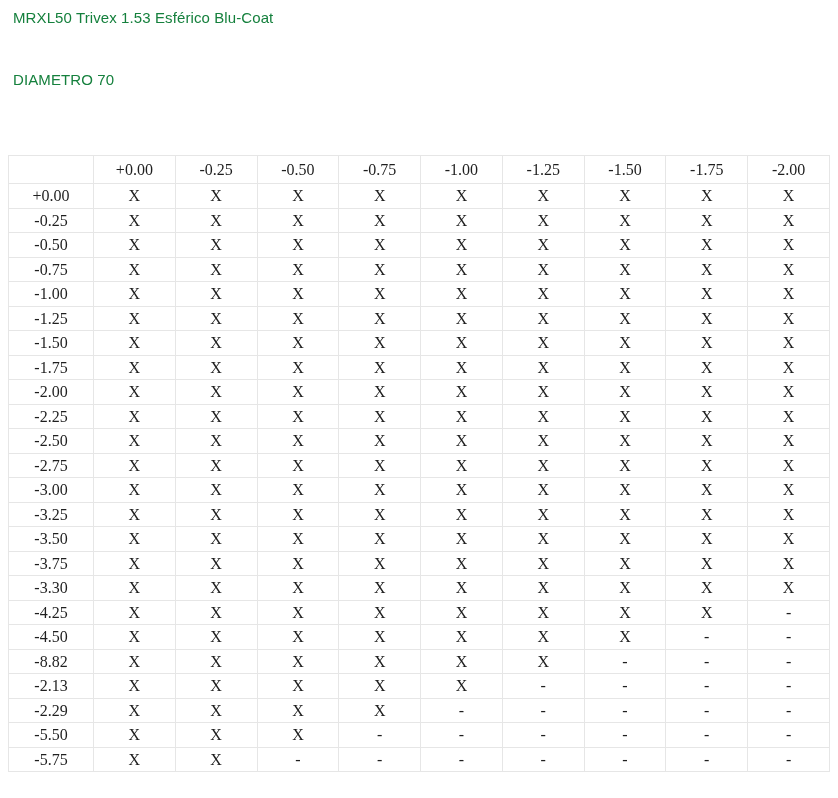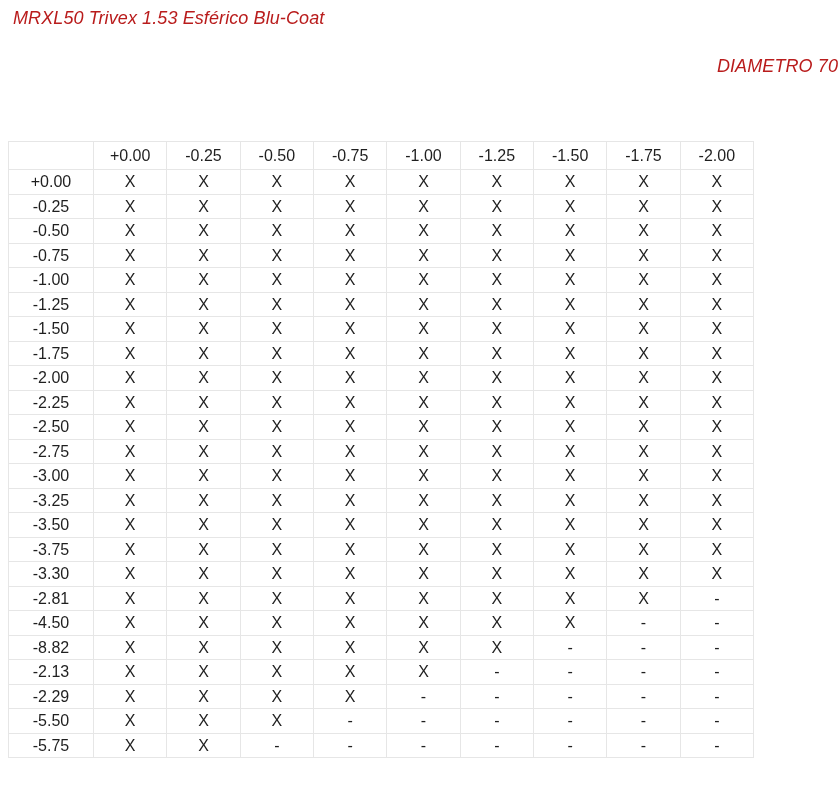--- a/index.html
+++ b/index.html
@@ -9,37 +9,35 @@
     width: 838px;
     height: 798px;
     overflow: hidden;
     font-family: "Liberation Sans", sans-serif;
   }
   .doc {
     padding-top: 9px;
   }
   .page-title, .page-subtitle {
     margin: 0 0 0 13px;
-    font-size: 18px;
+    font-size: 15px;
     font-weight: 400;
     line-height: 18px;
-    color: #b91c1c;
+    color: #15803d;
     letter-spacing: 0.1px;
-    font-style: italic;
   }
   .page-subtitle {
-    margin-top: 30px;
-    text-align: right;
+    margin-top: 44px;
   }
   table.availability {
     margin: 66px 0 0 8px;
     border-collapse: collapse;
     table-layout: fixed;
-    width: 746px;
-    font-family: Liberation Sans, sans-serif;
+    width: 822px;
+    font-family: Liberation Serif, serif;
     font-size: 16px;
     color: #1f1f1f;
   }
   table.availability th,
   table.availability td {
     border: 1px solid #e6e6e6;
     text-align: center;
     vertical-align: middle;
     font-weight: 400;
     padding: 0;
@@ -287,21 +285,21 @@
           <td>X</td>
           <td>X</td>
           <td>X</td>
           <td>X</td>
           <td>X</td>
           <td>X</td>
           <td>X</td>
           <td>X</td>
         </tr>
         <tr>
-          <th>-2.81</th>
+          <th>-4.25</th>
           <td>X</td>
           <td>X</td>
           <td>X</td>
           <td>X</td>
           <td>X</td>
           <td>X</td>
           <td>X</td>
           <td>X</td>
           <td>-</td>
         </tr>

